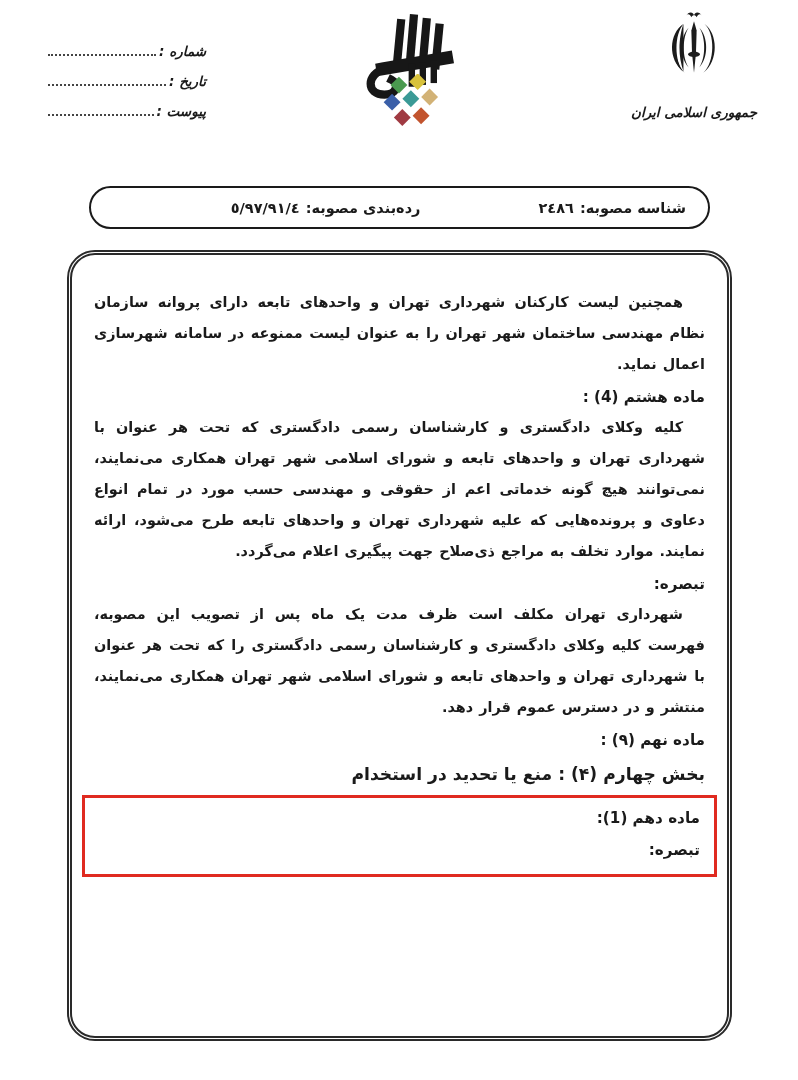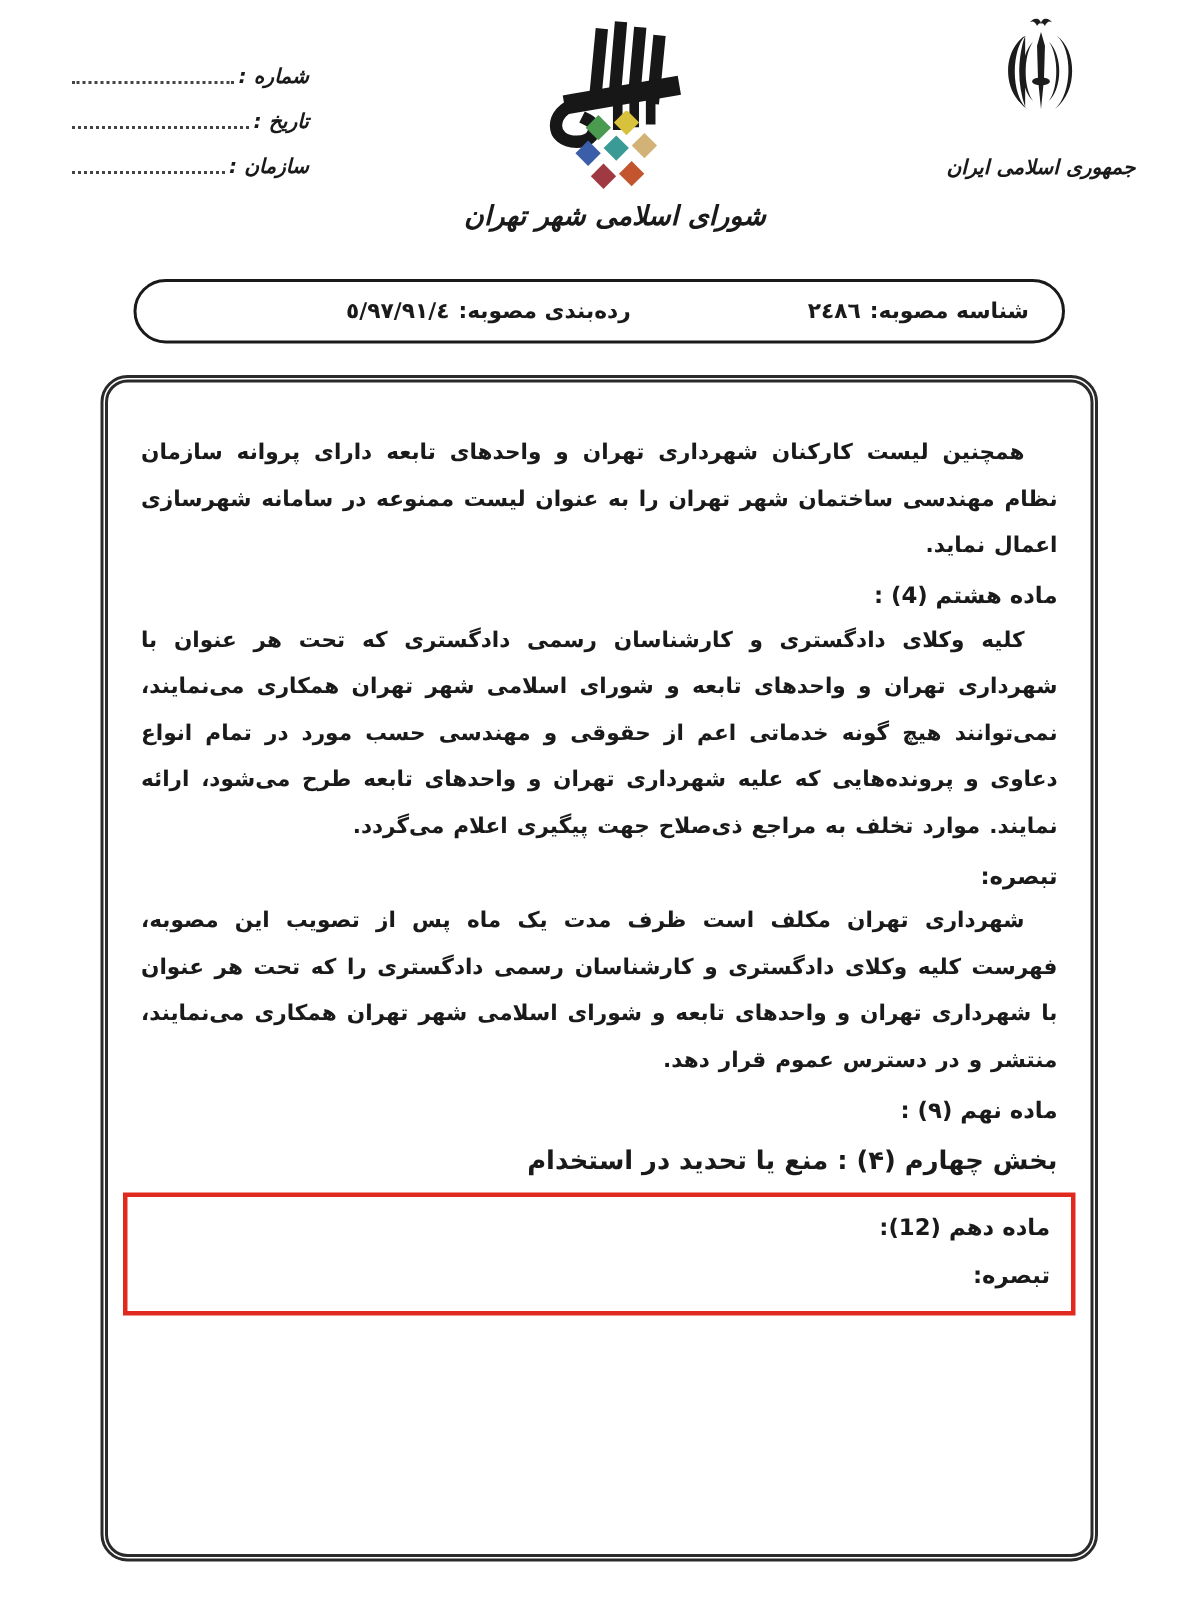--- a/index.html
+++ b/index.html
@@ -58,21 +58,21 @@
     padding: 0 22px; background: #fff;
   }
   .pill-group { display: flex; direction: rtl; align-items: center; gap: 6px; white-space: nowrap; }
   .pill-group.classification { margin-right: 118px; }
   .pill-label, .pill-value { font-size: 14.5px; font-weight: bold; }
   .ltr-num { direction: ltr; unicode-bidi: embed; }
 
   
   .main-box {
     position: absolute; top: 250px; left: 67px; width: 665px; height: 791px;
-    border: 5px double #2a2a2a; border-radius: 18px;
+    border: 5px double #2a2a2a; border-radius: 28px;
     padding: 32px 22px 0 22px;
     background: #fff;
     direction: rtl;
   }
   .doc-paragraph {
     font-size: 14.4px; font-weight: bold; line-height: 31px;
     text-align: justify; text-justify: inter-word;
     text-indent: 22px;
     word-spacing: 1px;
   }
@@ -101,21 +101,21 @@
     <div class="form-fields">
       <div class="form-row">
         <span class="form-label">شماره :</span>
         <span class="form-leader"></span>
       </div>
       <div class="form-row">
         <span class="form-label">تاریخ :</span>
         <span class="form-leader"></span>
       </div>
       <div class="form-row">
-        <span class="form-label">سازمان :</span>
+        <span class="form-label">پیوست :</span>
         <span class="form-leader"></span>
       </div>
     </div>
 
     <div class="logo-block">
       <svg class="logo-mark" width="110" height="86" viewBox="0 0 120 94">
         <g stroke="#171717" fill="none" stroke-linecap="square">
           <line x1="50" y1="10" x2="46" y2="52" stroke-width="9"></line>
           <line x1="64" y1="5" x2="60" y2="52" stroke-width="9"></line>
           <line x1="78" y1="9" x2="74" y2="54" stroke-width="9"></line>
@@ -131,21 +131,20 @@
         <g>
           <rect x="30" y="6" width="14" height="14" fill="#4a9a4f" transform="rotate(45 37 13)"></rect>
           <rect x="52" y="2" width="14" height="14" fill="#d8c23c" transform="rotate(45 59 9)"></rect>
           <rect x="22" y="26" width="14" height="14" fill="#3a5fa8" transform="rotate(45 29 33)"></rect>
           <rect x="44" y="22" width="14" height="14" fill="#3a9a96" transform="rotate(45 51 29)"></rect>
           <rect x="66" y="20" width="14" height="14" fill="#d2b276" transform="rotate(45 73 27)"></rect>
           <rect x="34" y="44" width="14" height="14" fill="#a03a42" transform="rotate(45 41 51)"></rect>
           <rect x="56" y="42" width="14" height="14" fill="#c2542e" transform="rotate(45 63 49)"></rect>
         </g>
       </svg>
-      <span class="logo-wordmark">شورای اسلامی شهر تهران</span>
     </div>
 
     <div class="emblem-block">
       <svg class="emblem-icon" width="66" height="70" viewBox="0 0 100 106">
         <g fill="#1c1c1c">
           <path d="M38 6 C42 -2 50 0 50 6 C50 0 58 -2 62 6 C60 2 56 3 54 8 C52 4 48 4 46 8 C44 3 40 2 38 6 Z"></path>
           <path d="M34 18 C12 32 10 72 34 90 C20 74 20 34 34 18 C30 28 28 44 28 54 C28 66 30 78 34 90"></path>
           <path d="M34 18 C14 32 12 74 36 92 C18 76 18 32 34 18 Z"></path>
           <path d="M42 24 C28 38 28 70 42 84 C32 70 32 38 42 24 Z"></path>
           <path d="M66 18 C86 32 88 74 64 92 C82 76 82 32 66 18 Z"></path>
@@ -177,19 +176,19 @@
     <p class="doc-paragraph">کلیه وکلای دادگستری و کارشناسان رسمی دادگستری که تحت هر عنوان با شهرداری تهران و واحدهای تابعه و شورای اسلامی شهر تهران همکاری می‌نمایند، نمی‌توانند هیچ گونه خدماتی اعم از حقوقی و مهندسی حسب مورد در تمام انواع دعاوی و پرونده‌هایی که علیه شهرداری تهران و واحدهای تابعه طرح می‌شود، ارائه نمایند. موارد تخلف به مراجع ذی‌صلاح جهت پیگیری اعلام می‌گردد.</p>
 
     <h3 class="doc-heading">تبصره:</h3>
     <p class="doc-paragraph">شهرداری تهران مکلف است ظرف مدت یک ماه پس از تصویب این مصوبه، فهرست کلیه وکلای دادگستری و کارشناسان رسمی دادگستری را که تحت هر عنوان با شهرداری تهران و واحدهای تابعه و شورای اسلامی شهر تهران همکاری می‌نمایند، منتشر و در دسترس عموم قرار دهد.</p>
 
     <h3 class="doc-heading">ماده نهم (٩) :</h3>
 
     <h2 class="section-heading">بخش چهارم (۴) : منع یا تحدید در استخدام</h2>
 
     <div class="highlight-box">
-      <h3 class="doc-heading">ماده دهم (12):</h3>
+      <h3 class="doc-heading">ماده دهم (1):</h3>
       <h3 class="doc-heading">تبصره:</h3>
 
     </div>
 
   </div>
 </div>
 
 </body></html>

